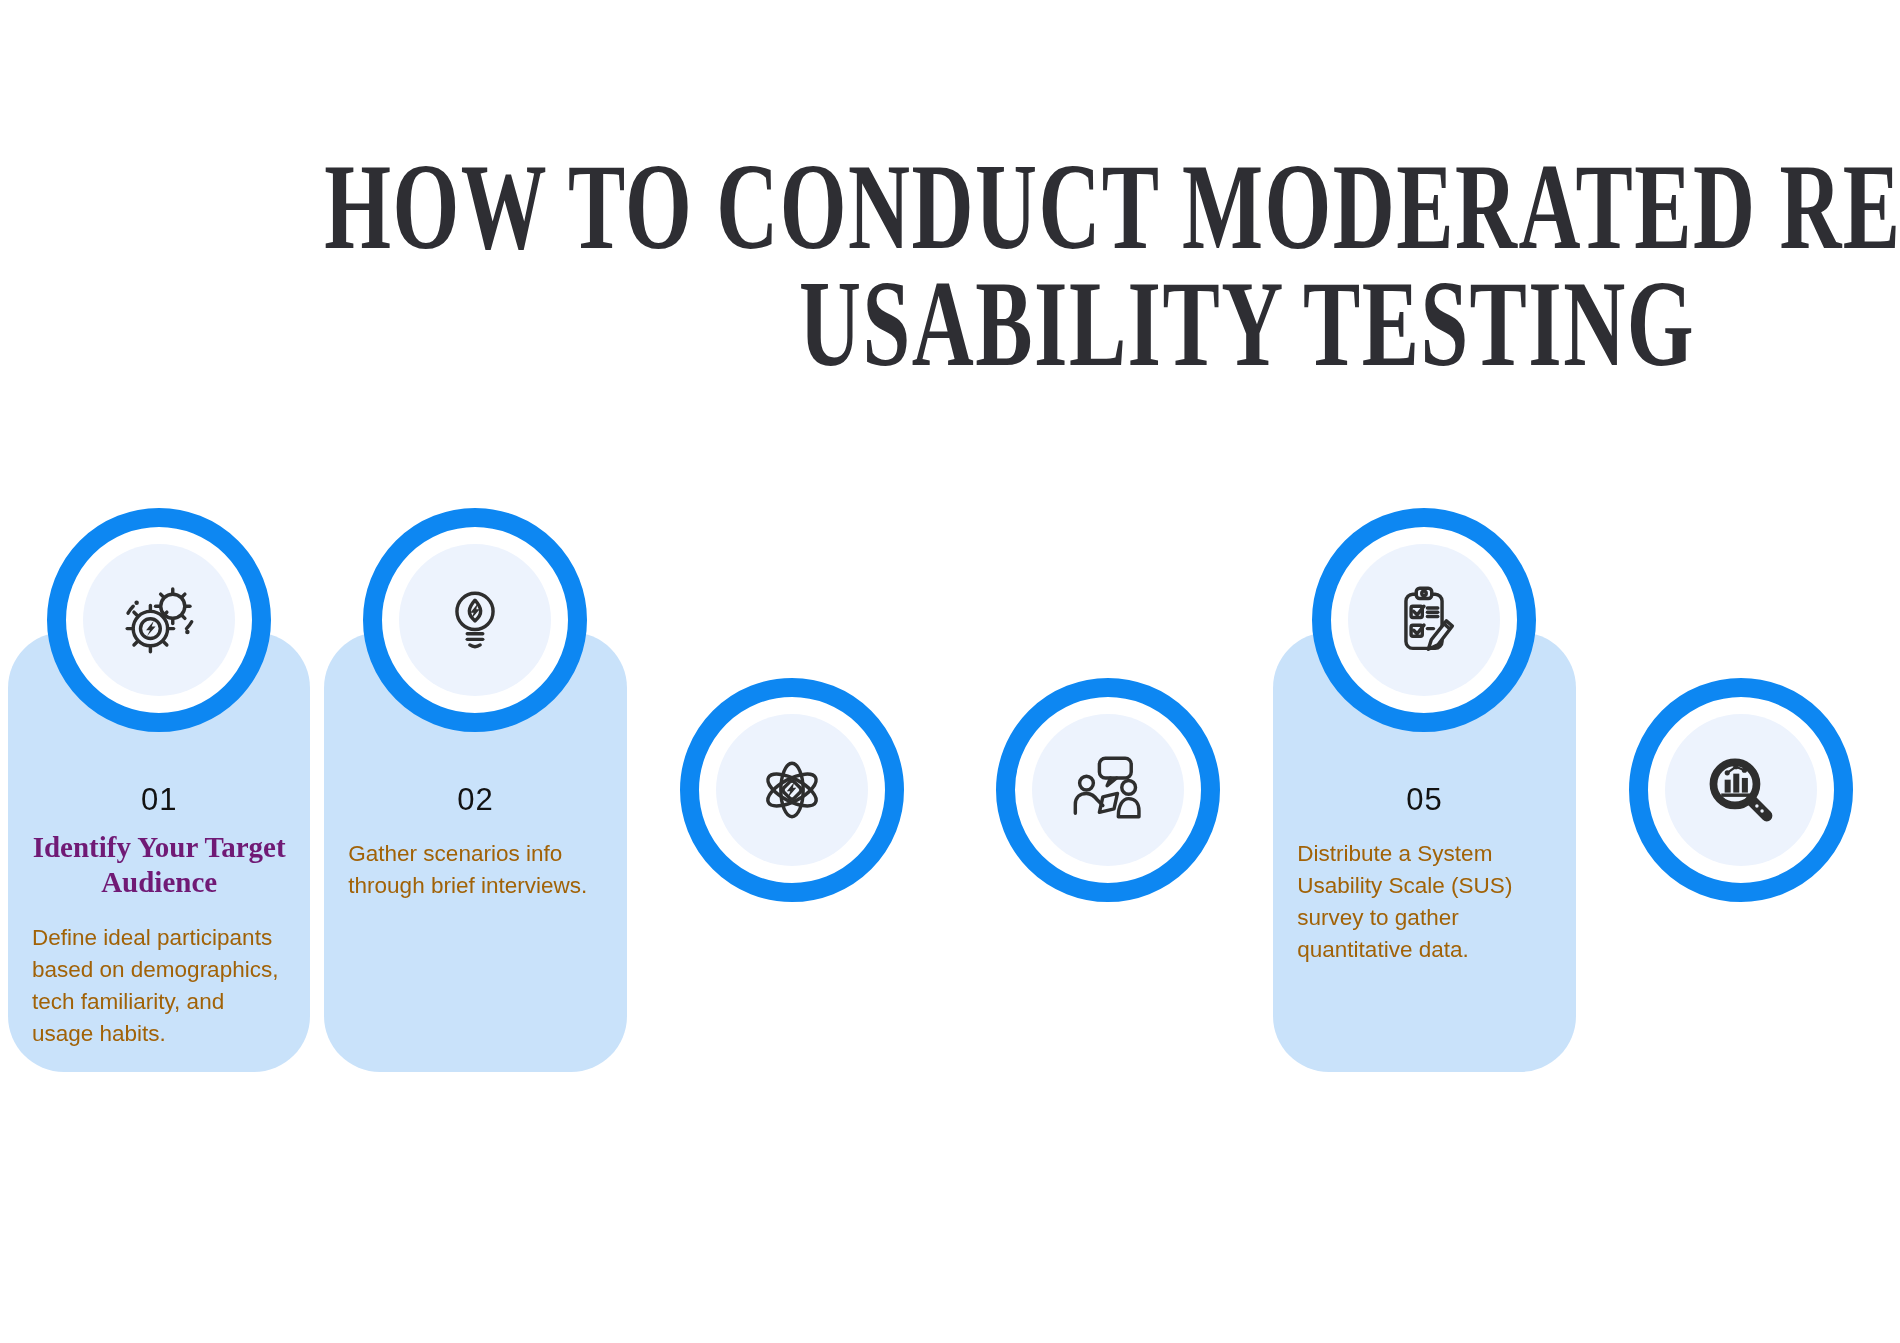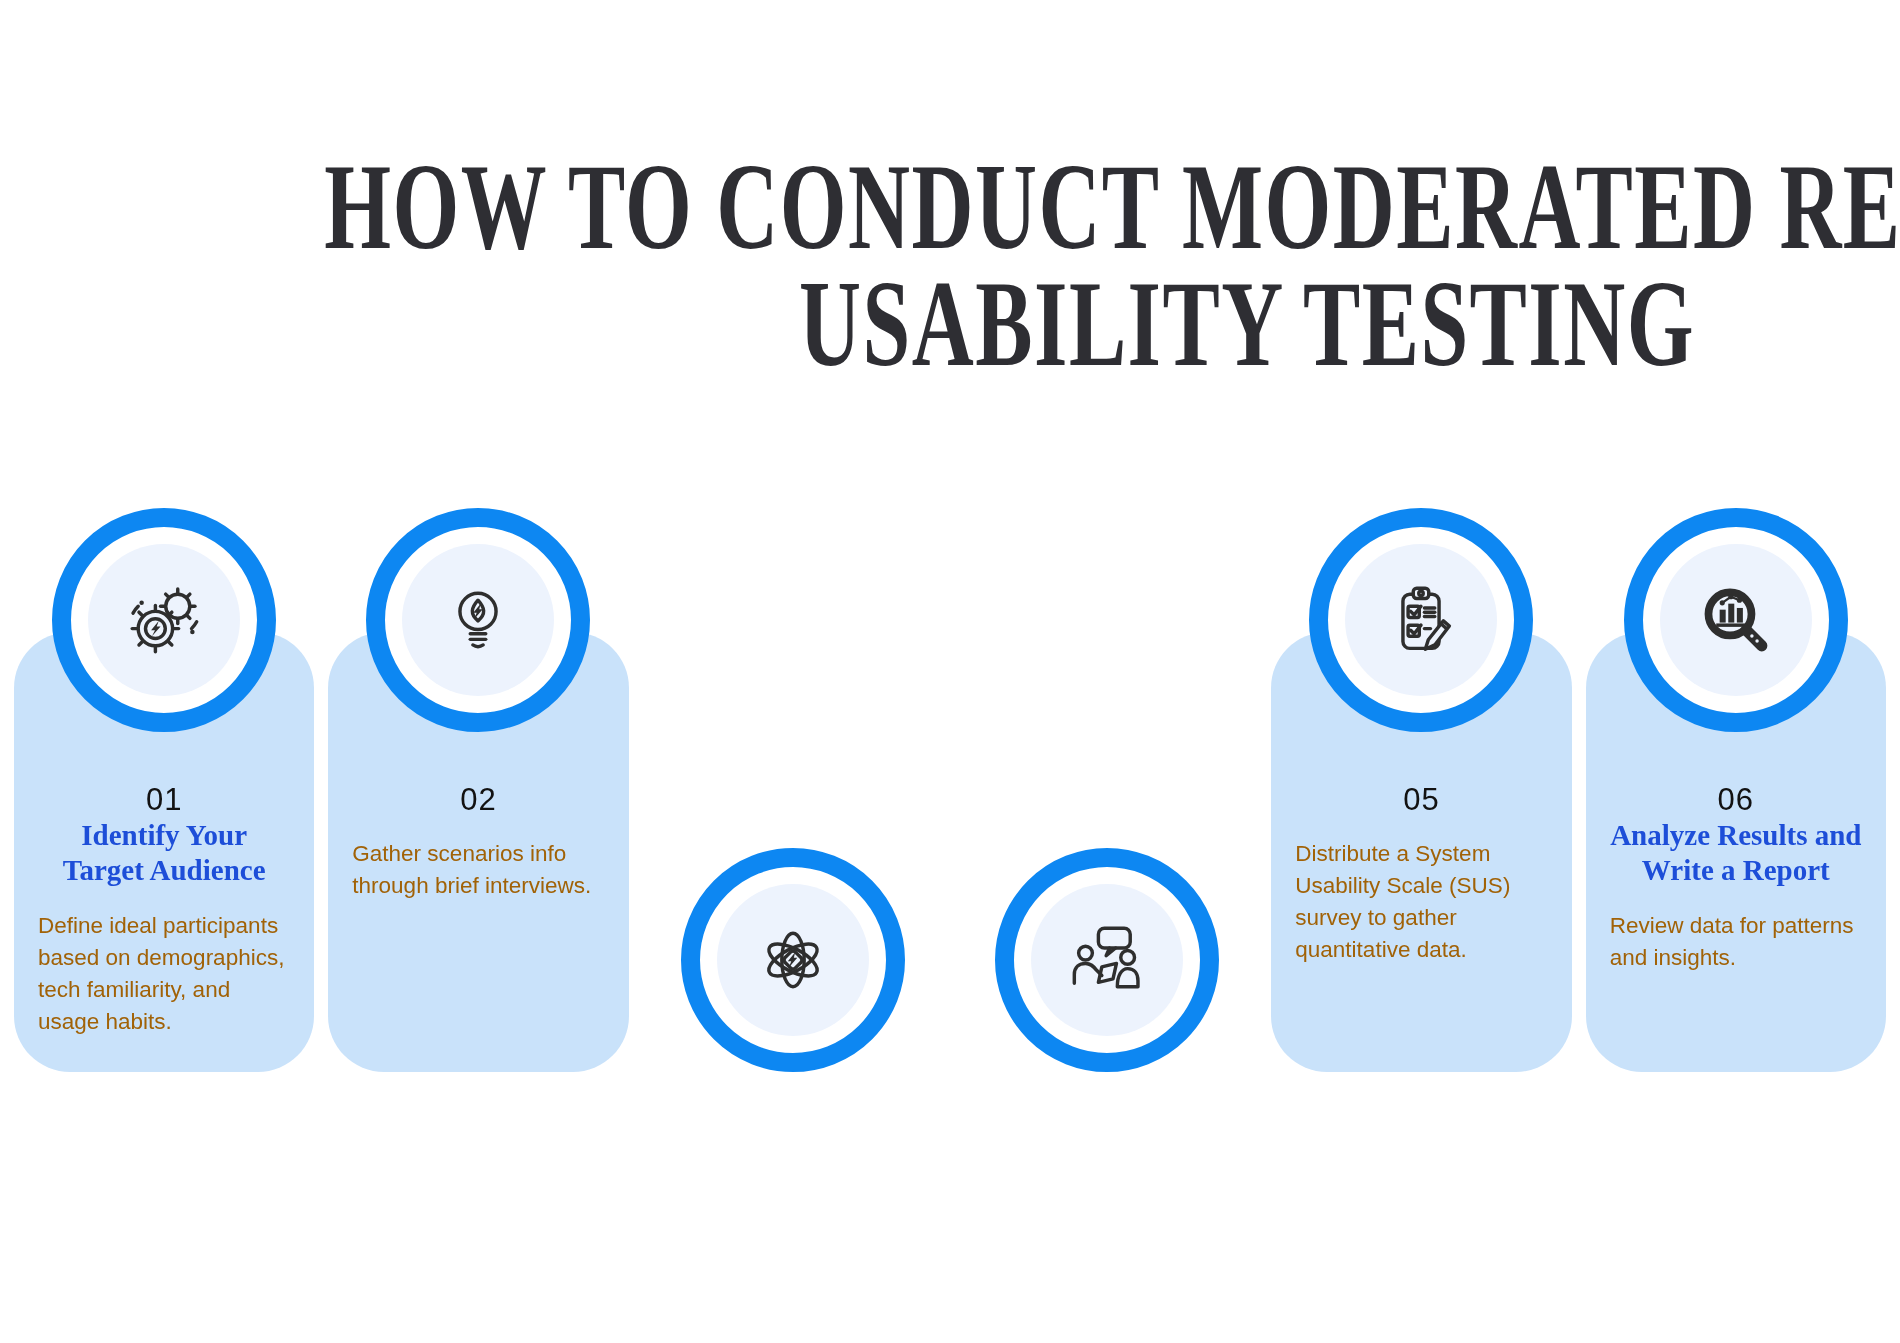--- a/index.html
+++ b/index.html
@@ -23,23 +23,23 @@
     font-weight:700;
     font-size:116px;
     line-height:0.96;
     letter-spacing:2px;
     color:#2e2e33;
     white-space:nowrap;
   }
   .steps-row{
     display:flex;
     gap:14px;
-    padding:0 14px;
+    padding:0 8px;
     margin-top:130px;
-    align-items:flex-end;
+    align-items:center;
   }
   .step-col{
     flex:1 1 0;
     position:relative;
   }
   .icon-circle{
     position:relative;
     z-index:2;
     width:224px;height:224px;
     margin:0 auto;
@@ -68,26 +68,27 @@
     text-align:center;
   }
   .step-number{
     font-family:"Liberation Sans",sans-serif;
     font-weight:500;
     font-size:31px;
     letter-spacing:1px;
     color:#121212;
   }
   .step-title{
+    margin-top:12px;
     min-height:72px;
     font-family:"Liberation Serif",serif;
     font-weight:700;
     font-size:29px;
     line-height:1.2;
-    color:#1d4ed8;
+    color:#701a75;
   }
   .step-desc{
     margin-top:20px;
     text-align:left;
     font-family:"Liberation Sans",sans-serif;
     font-size:22.5px;
     line-height:1.42;
     color:#a16207;
   }
   .ic{stroke:#2e2e2e;fill:none;stroke-width:4;stroke-linecap:round;stroke-linejoin:round;}
@@ -235,20 +236,15 @@
           <polyline points="34,30 44,23 54,27" fill="none" stroke="#2e2e2e" stroke-width="2.6"></polyline>
           <circle class="icf" cx="34" cy="30" r="3"></circle>
           <circle class="icf" cx="44" cy="23" r="3"></circle>
           <circle class="icf" cx="54" cy="27" r="3"></circle>
           <line x1="62" y1="62" x2="80" y2="80" stroke="#2e2e2e" stroke-width="13" stroke-linecap="round"></line>
           <circle cx="68.5" cy="68.5" r="2" fill="#edf3fd"></circle>
           <circle cx="74.5" cy="74.5" r="2" fill="#edf3fd"></circle>
         </svg>
       </div>
     </div>
-    <div class="step-card">
-      <div class="step-number">06</div>
-      <div class="step-title">Analyze Results and Write a Report</div>
-      <div class="step-desc">Review data for patterns and insights.</div>
-    </div>
   </div>
 
 </div>
 
 </body></html>

